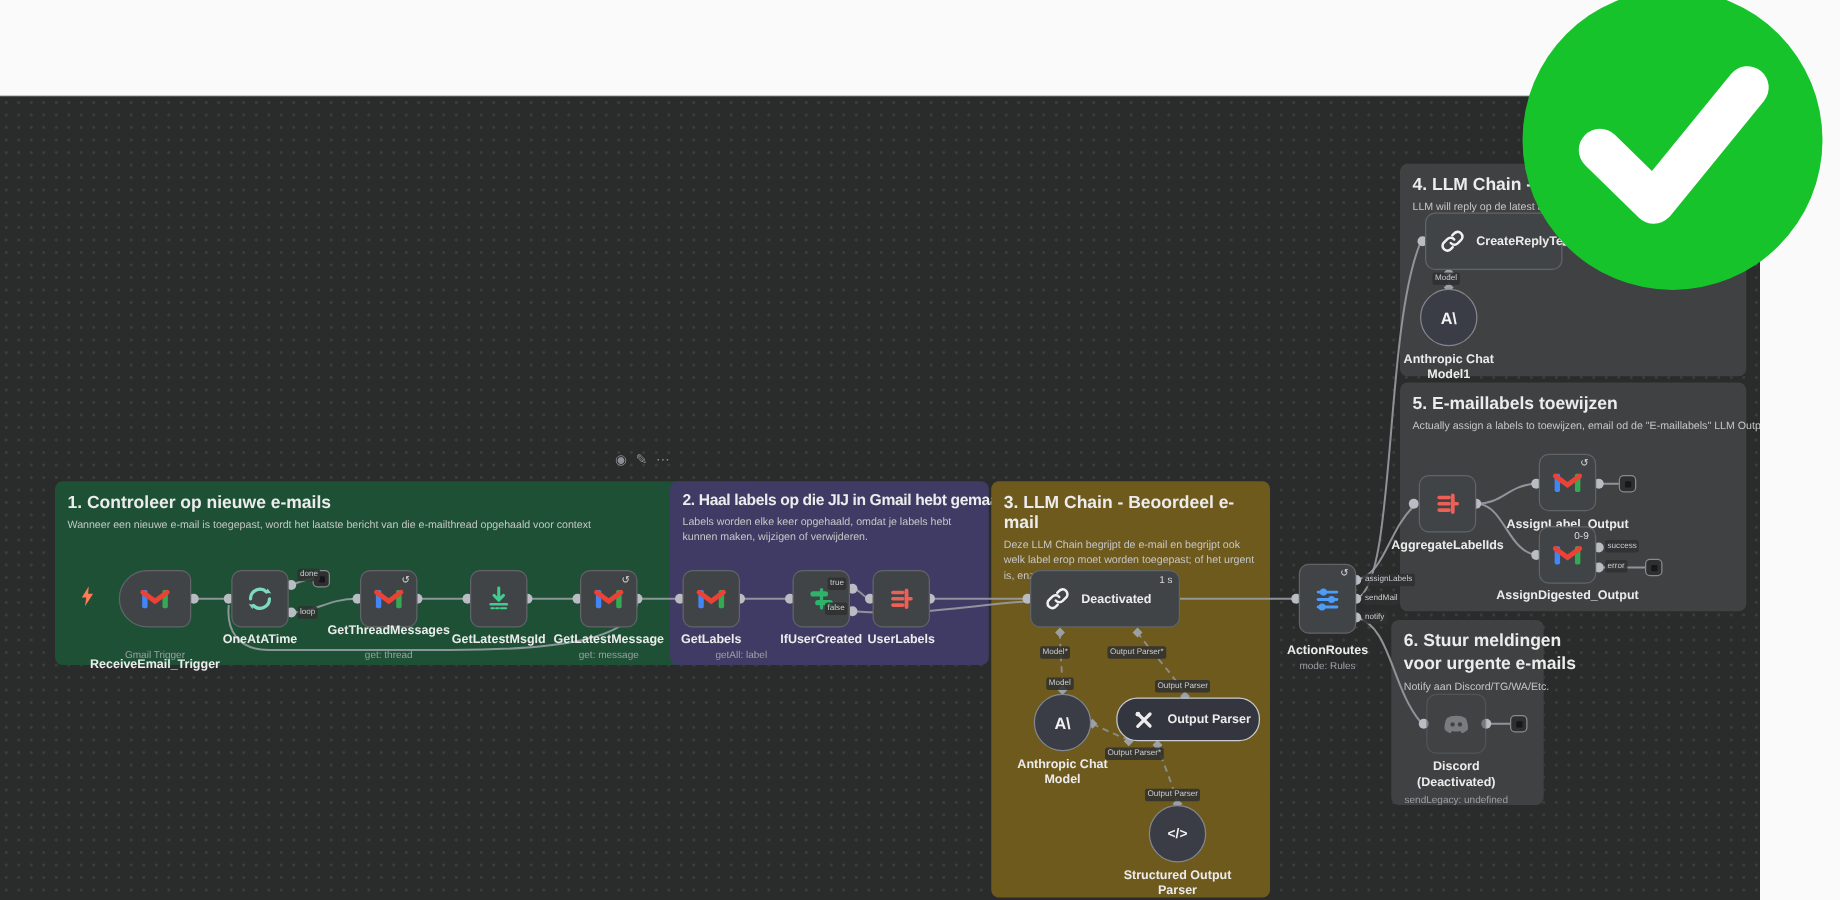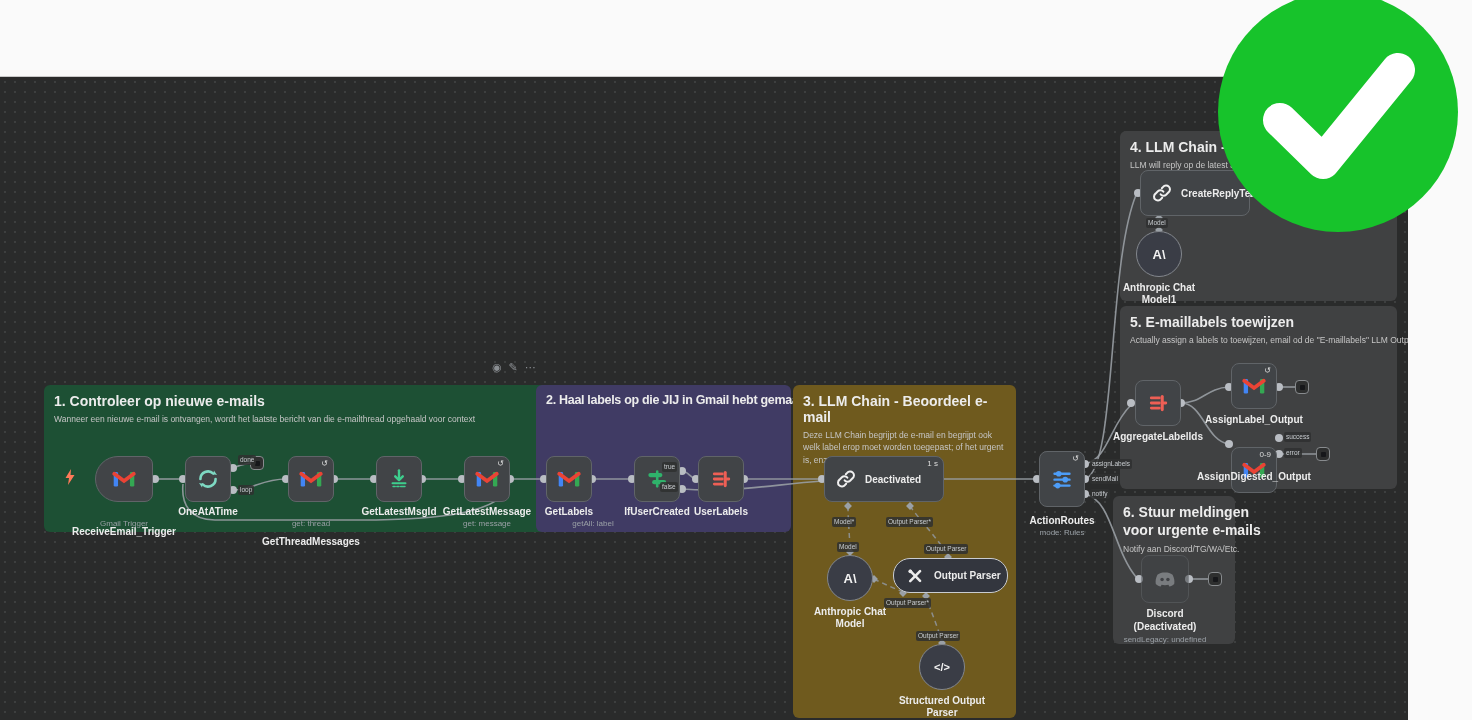--- a/index.html
+++ b/index.html
@@ -103,24 +103,25 @@
       <path d="M7 0 L1.5 9 H5 L4 16 L10.5 6 H6.5 Z" fill="#ff7a59"></path>
     </symbol>
   </defs>
 </svg>
 
 <div class="canvas">
   <div class="world">
 
     <div class="note" style="left:44px;top:384px;width:561px;height:147px;background:#1d5034;">
       <div class="note-title">1. Controleer op nieuwe e-mails</div>
-      <div class="note-sub nowrap">Wanneer een nieuwe e-mail is ontvangen, wordt het laatste bericht van die e-mailthread opgehaald voor context</div>
+      <div class="note-sub nowrap">Wanneer een nieuwe e-mail is toegepast, wordt het laatste bericht van die e-mailthread opgehaald voor context</div>
     </div>
     <div class="note" style="left:536px;top:384px;width:255px;height:147px;background:#403b64;">
       <div class="note-title small">2. Haal labels op die JIJ in Gmail hebt gemaakt</div>
+      <div class="note-sub">Labels worden elke keer opgehaald, omdat je labels hebt kunnen maken, wijzigen of verwijderen.</div>
     </div>
     <div class="note" style="left:793px;top:384px;width:223px;height:333px;background:#6f5a1e;">
       <div class="note-title" style="white-space:normal;">3. LLM Chain - Beoordeel e-mail</div>
       <div class="note-sub">Deze LLM Chain begrijpt de e-mail en begrijpt ook welk label erop moet worden toegepast; of het urgent is, enz.</div>
     </div>
     <div class="note" style="left:1120px;top:130px;width:277px;height:170px;background:#404142;">
       <div class="note-title">4. LLM Chain - Stel e</div>
       <div class="note-sub nowrap">LLM will reply op de latest antw</div>
     </div>
     <div class="note" style="left:1120px;top:305px;width:277px;height:183px;background:#404142;">
@@ -235,21 +236,21 @@
         </svg>
     </div>
     <div class="nlabel" style="left:208px;top:505px;">OneAtATime</div>
 
     <div class="node" style="left:288px;top:455px;">
       <span class="badge">↺</span>
       <svg class="nicon">
           <use href="#gmail"></use>
         </svg>
     </div>
-    <div class="nlabel" style="left:311px;top:535px;">GetThreadMessages</div>
+    <div class="nlabel" style="left:311px;top:498px;">GetThreadMessages</div>
     <div class="nsub" style="left:311px;top:518px;">get: thread</div>
 
     <div class="node" style="left:376px;top:455px;">
       <svg class="nicon">
           <use href="#download"></use>
         </svg>
     </div>
     <div class="nlabel" style="left:399px;top:505px;">GetLatestMsgId</div>
 
     <div class="node" style="left:464px;top:455px;">
@@ -339,21 +340,21 @@
     <div class="nlabel" style="left:1158px;top:430px;">AggregateLabelIds</div>
 
     <div class="node" style="left:1231px;top:362px;">
       <span class="badge">↺</span>
       <svg class="nicon">
           <use href="#gmail"></use>
         </svg>
     </div>
     <div class="nlabel" style="left:1254px;top:413px;">AssignLabel_Output</div>
 
-    <div class="node" style="left:1231px;top:420px;margin-top:26px;">
+    <div class="node" style="left:1231px;top:420px;">
       <span class="badge">0-9</span>
       <svg class="nicon">
           <use href="#gmail"></use>
         </svg>
     </div>
     <div class="nlabel" style="left:1254px;top:470px;">AssignDigested_Output</div>
 
     <div class="node dim" style="left:1141px;top:554px;width:48px;height:48px;">
       <svg class="nicon">
           <use href="#discord"></use>

